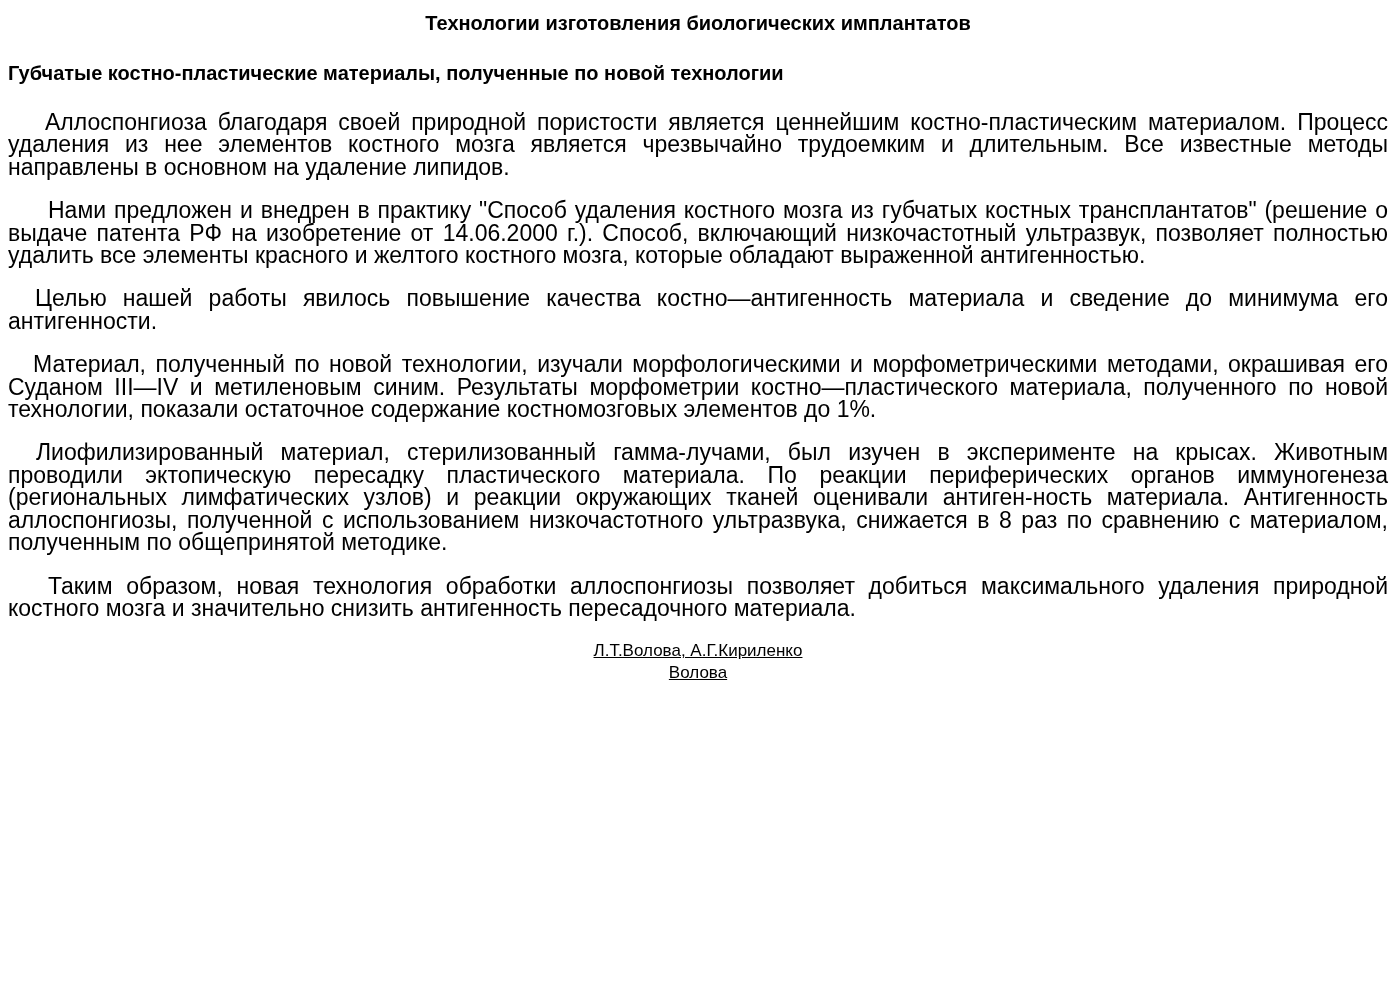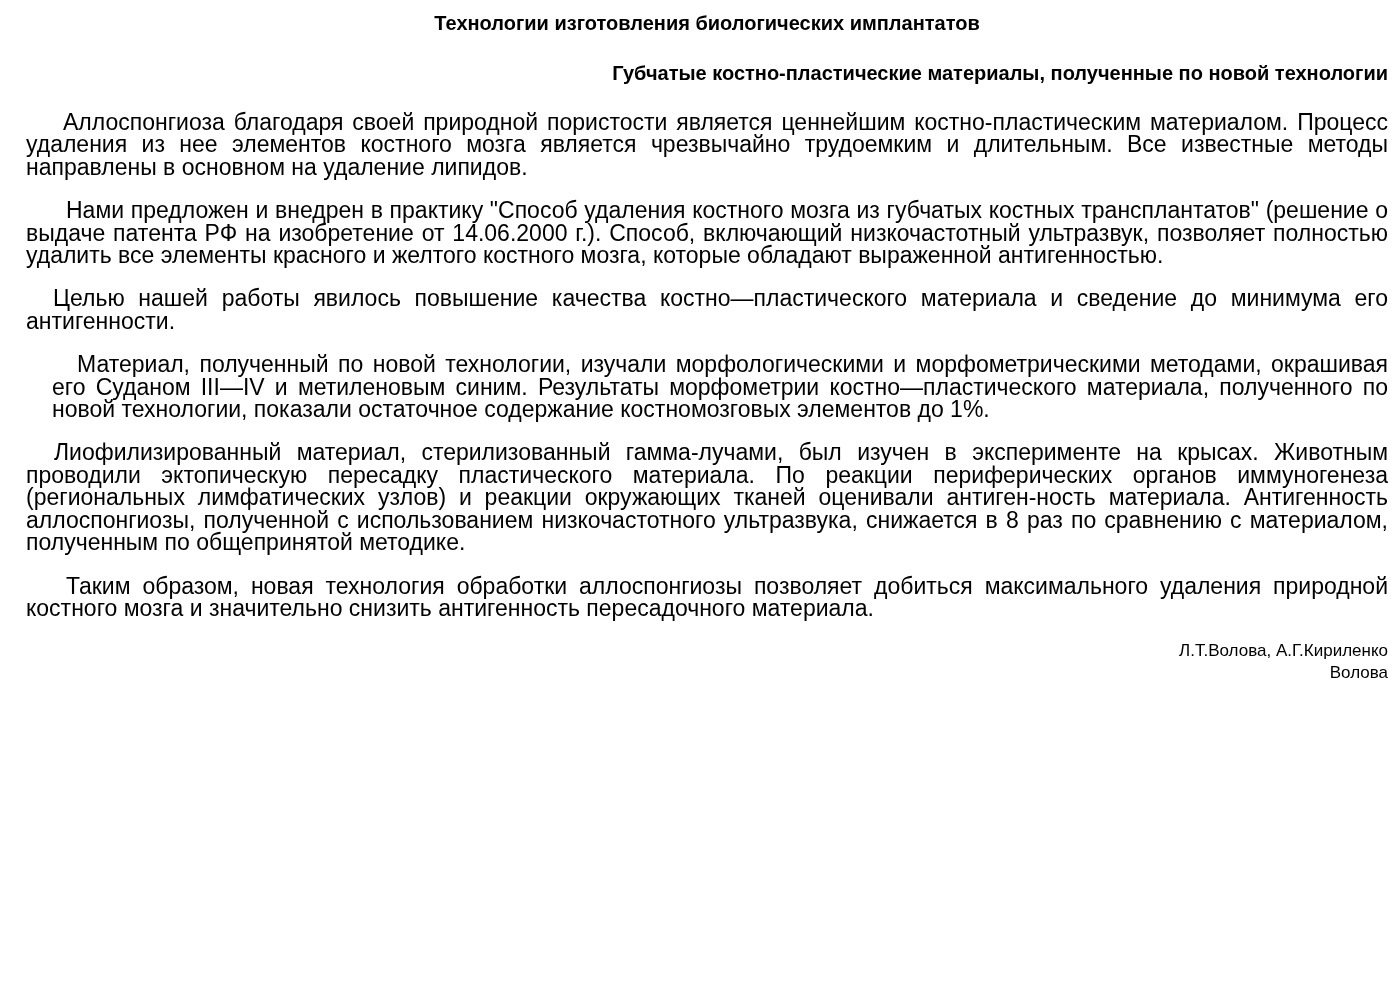--- a/index.html
+++ b/index.html
@@ -11,70 +11,71 @@
     body {
       width: 1400px;
       height: 998px;
       font-family: "Liberation Sans", sans-serif;
       color: #000000;
       overflow: hidden;
     }
     .page {
       width: 1400px;
       height: 730px;
-      padding: 12px 12px 0 26px;
+      padding: 12px 12px 0 8px;
       background: #ffffff;
     }
     .doc-title {
       margin: 0 0 27px 0;
       font-size: 20px;
       line-height: 23px;
       font-weight: bold;
       text-align: center;
     }
     .doc-subtitle {
       margin: 0 0 26px 0;
       font-size: 20px;
       line-height: 23px;
       font-weight: bold;
-      text-align: right;
+      text-align: left;
     }
     .doc p {
       margin: 0 0 21px 0;
       font-size: 23px;
       line-height: 22.4px;
       text-align: justify;
     }
     .doc p:nth-of-type(1) { text-indent: 37px; }
     .doc p:nth-of-type(2) { text-indent: 40px; }
     .doc p:nth-of-type(3) { text-indent: 27px; }
-    .doc p:nth-of-type(4) { text-indent: 25px; margin-left: 26px; }
+    .doc p:nth-of-type(4) { text-indent: 25px; }
     .doc p:nth-of-type(5) { text-indent: 28px; }
     .doc p:nth-of-type(6) { text-indent: 40px; }
     .signature {
-      text-align: right;
+      text-align: center;
       font-size: 17px;
       line-height: 21.5px;
+      text-decoration: underline;
     }
     .signature div { white-space: nowrap; }
   </style>
 </head>
 <body>
 
 <div class="page doc">
 
   <h1 class="doc-title">Технологии изготовления биологических имплантатов</h1>
 
   <h2 class="doc-subtitle">Губчатые костно-пластические материалы, полученные по новой технологии</h2>
 
   <p>Аллоспонгиоза благодаря своей природной пористости является ценнейшим костно-пластическим материалом. Процесс удаления из нее элементов костного мозга является чрезвычайно трудоемким и длительным. Все известные методы направлены в основном на удаление липидов.</p>
 
   <p>Нами предложен и внедрен в практику "Способ удаления костного мозга из губчатых костных трансплантатов" (решение о выдаче патента РФ на изобретение от 14.06.2000 г.). Способ, включающий низкочастотный ультразвук, позволяет полностью удалить все элементы красного и желтого костного мозга, которые обладают выраженной антигенностью.</p>
 
-  <p>Целью нашей работы явилось повышение качества костно—пластического материала и сведение до минимума его антигенности.</p>
+  <p>Целью нашей работы явилось повышение качества костно—антигенность материала и сведение до минимума его антигенности.</p>
 
   <p>Материал, полученный по новой технологии, изучали морфологическими и морфометрическими методами, окрашивая его Суданом III—IV и метиленовым синим. Результаты морфометрии костно—пластического материала, полученного по новой технологии, показали остаточное содержание костномозговых элементов до 1%.</p>
 
   <p>Лиофилизированный материал, стерилизованный гамма-лучами, был изучен в эксперименте на крысах. Животным проводили эктопическую пересадку пластического материала. По реакции периферических органов иммуногенеза (региональных лимфатических узлов) и реакции окружающих тканей оценивали антиген-ность материала. Антигенность аллоспонгиозы, полученной с использованием низкочастотного ультразвука, снижается в 8 раз по сравнению с материалом, полученным по общепринятой методике.</p>
 
   <p>Таким образом, новая технология обработки аллоспонгиозы позволяет добиться максимального удаления природной костного мозга и значительно снизить антигенность пересадочного материала.</p>
 
   <div class="signature">
     <div>Л.Т.Волова, А.Г.Кириленко</div>
     <div>Волова</div>

